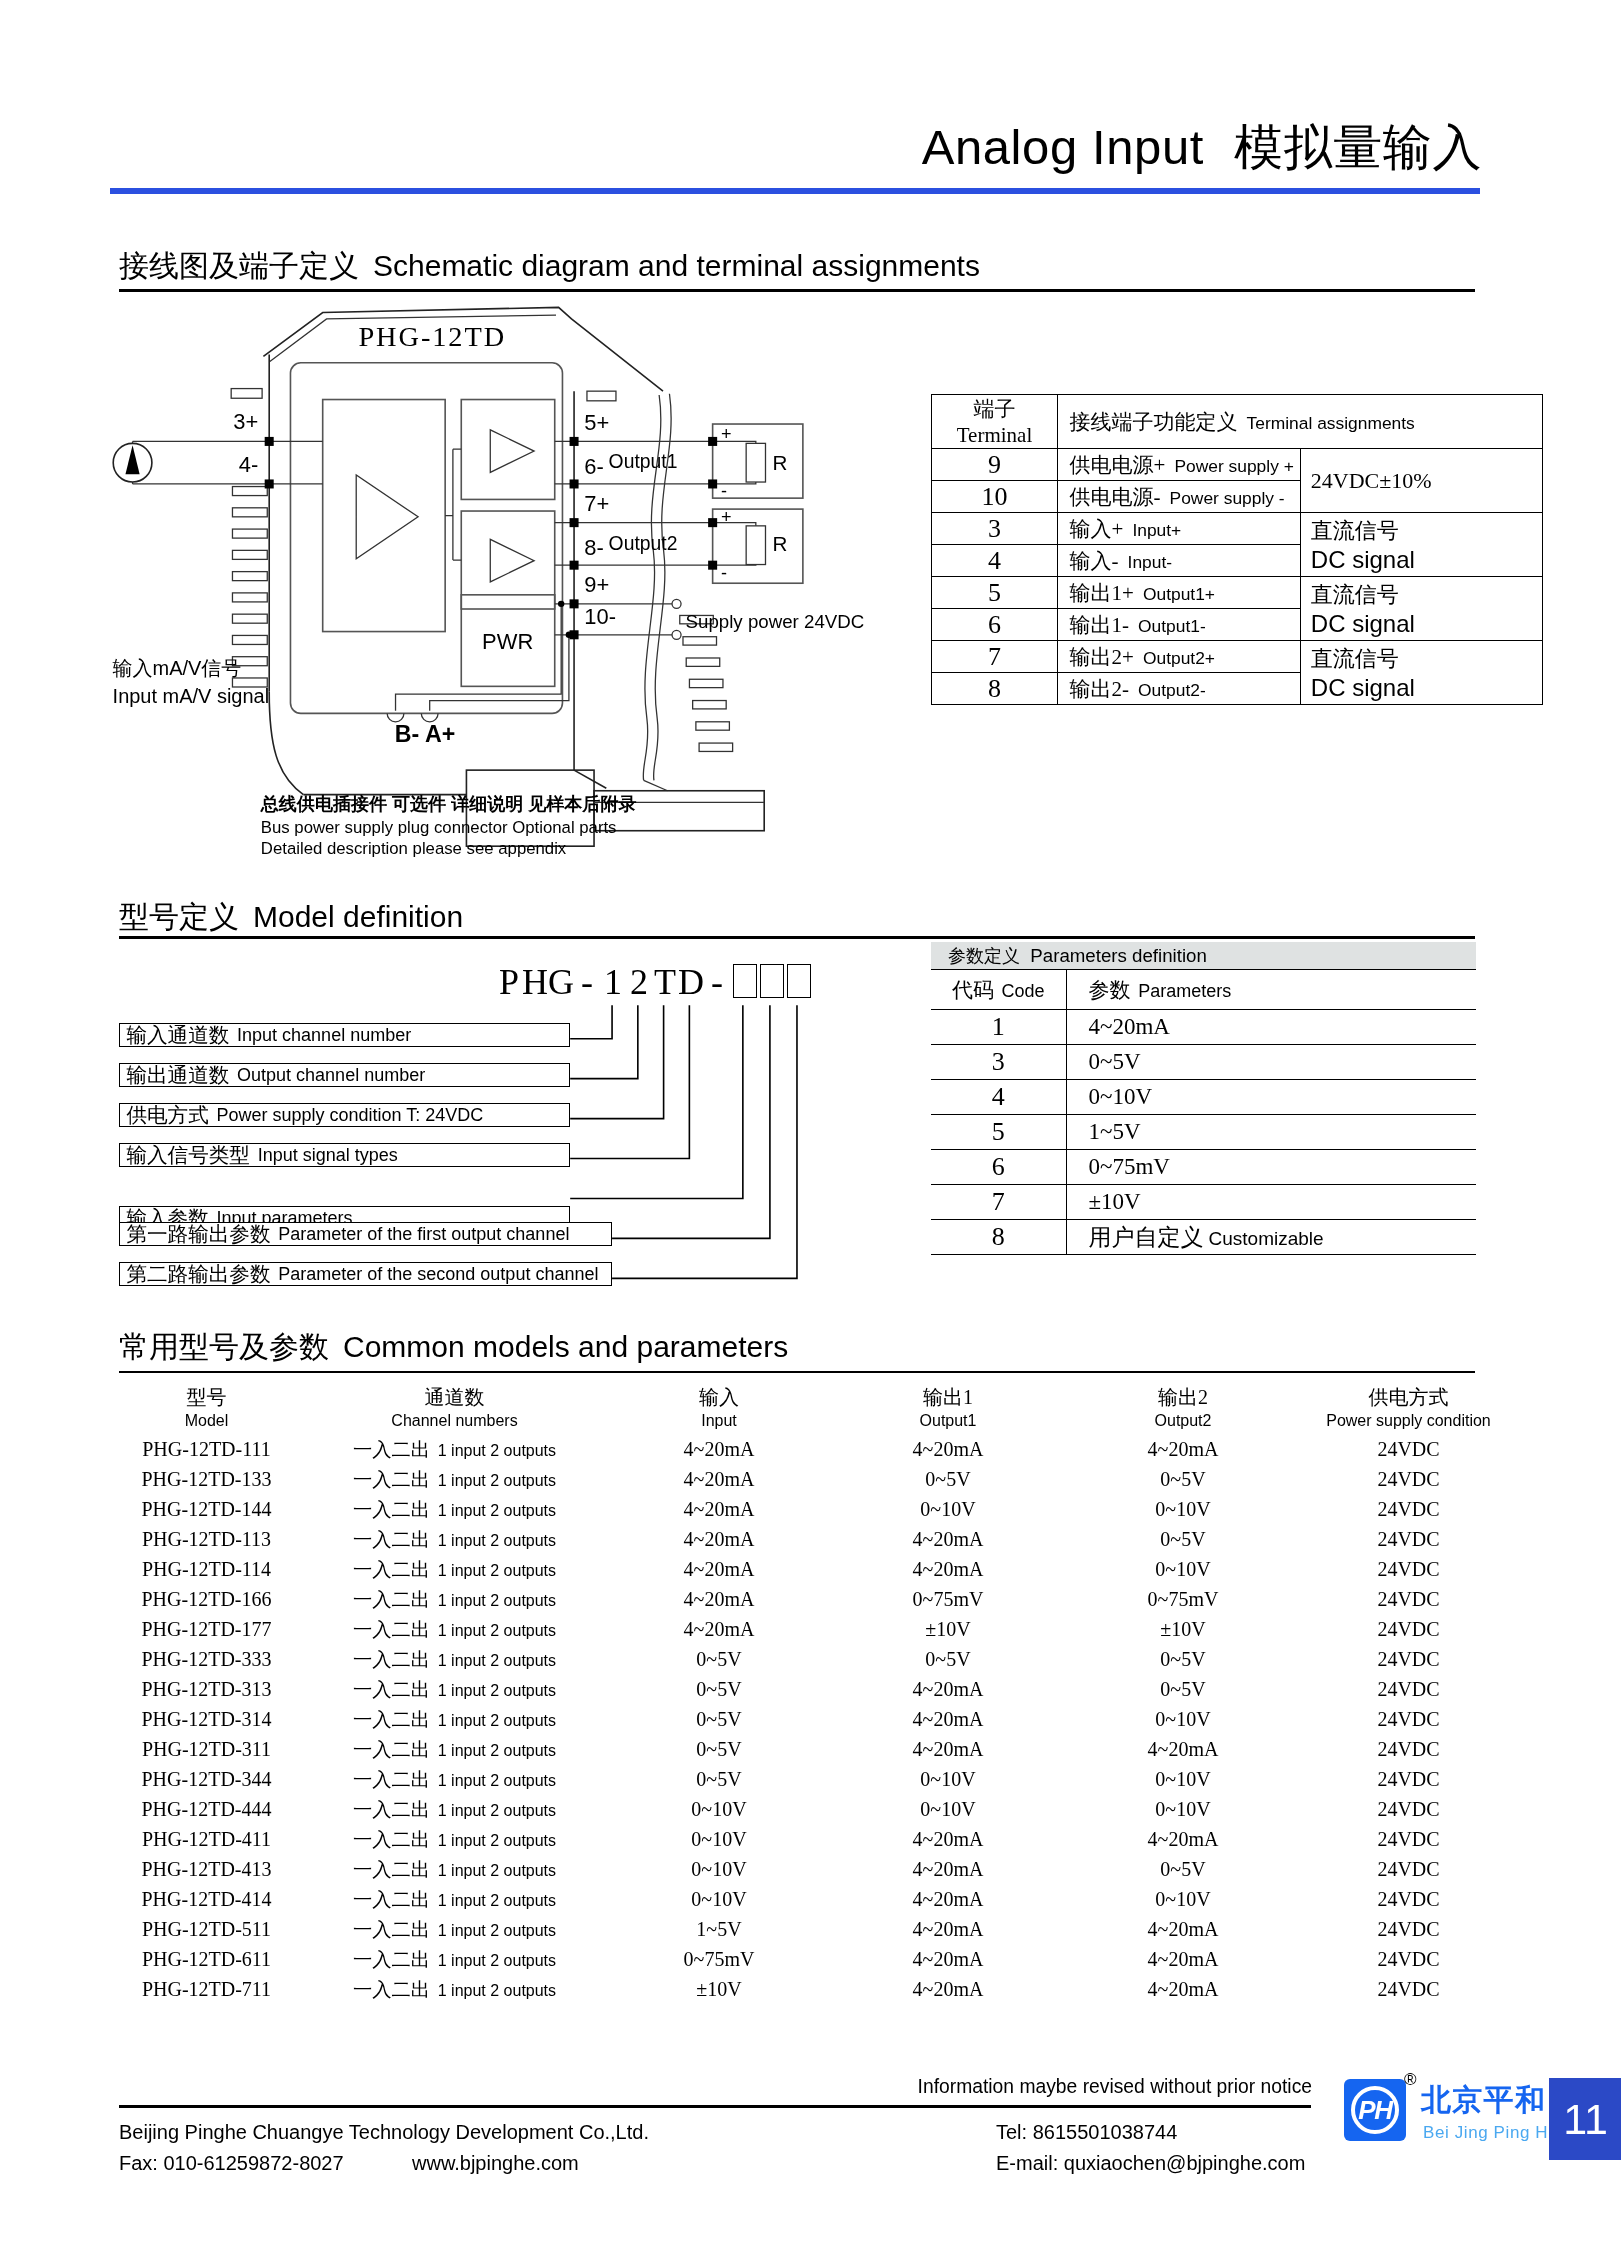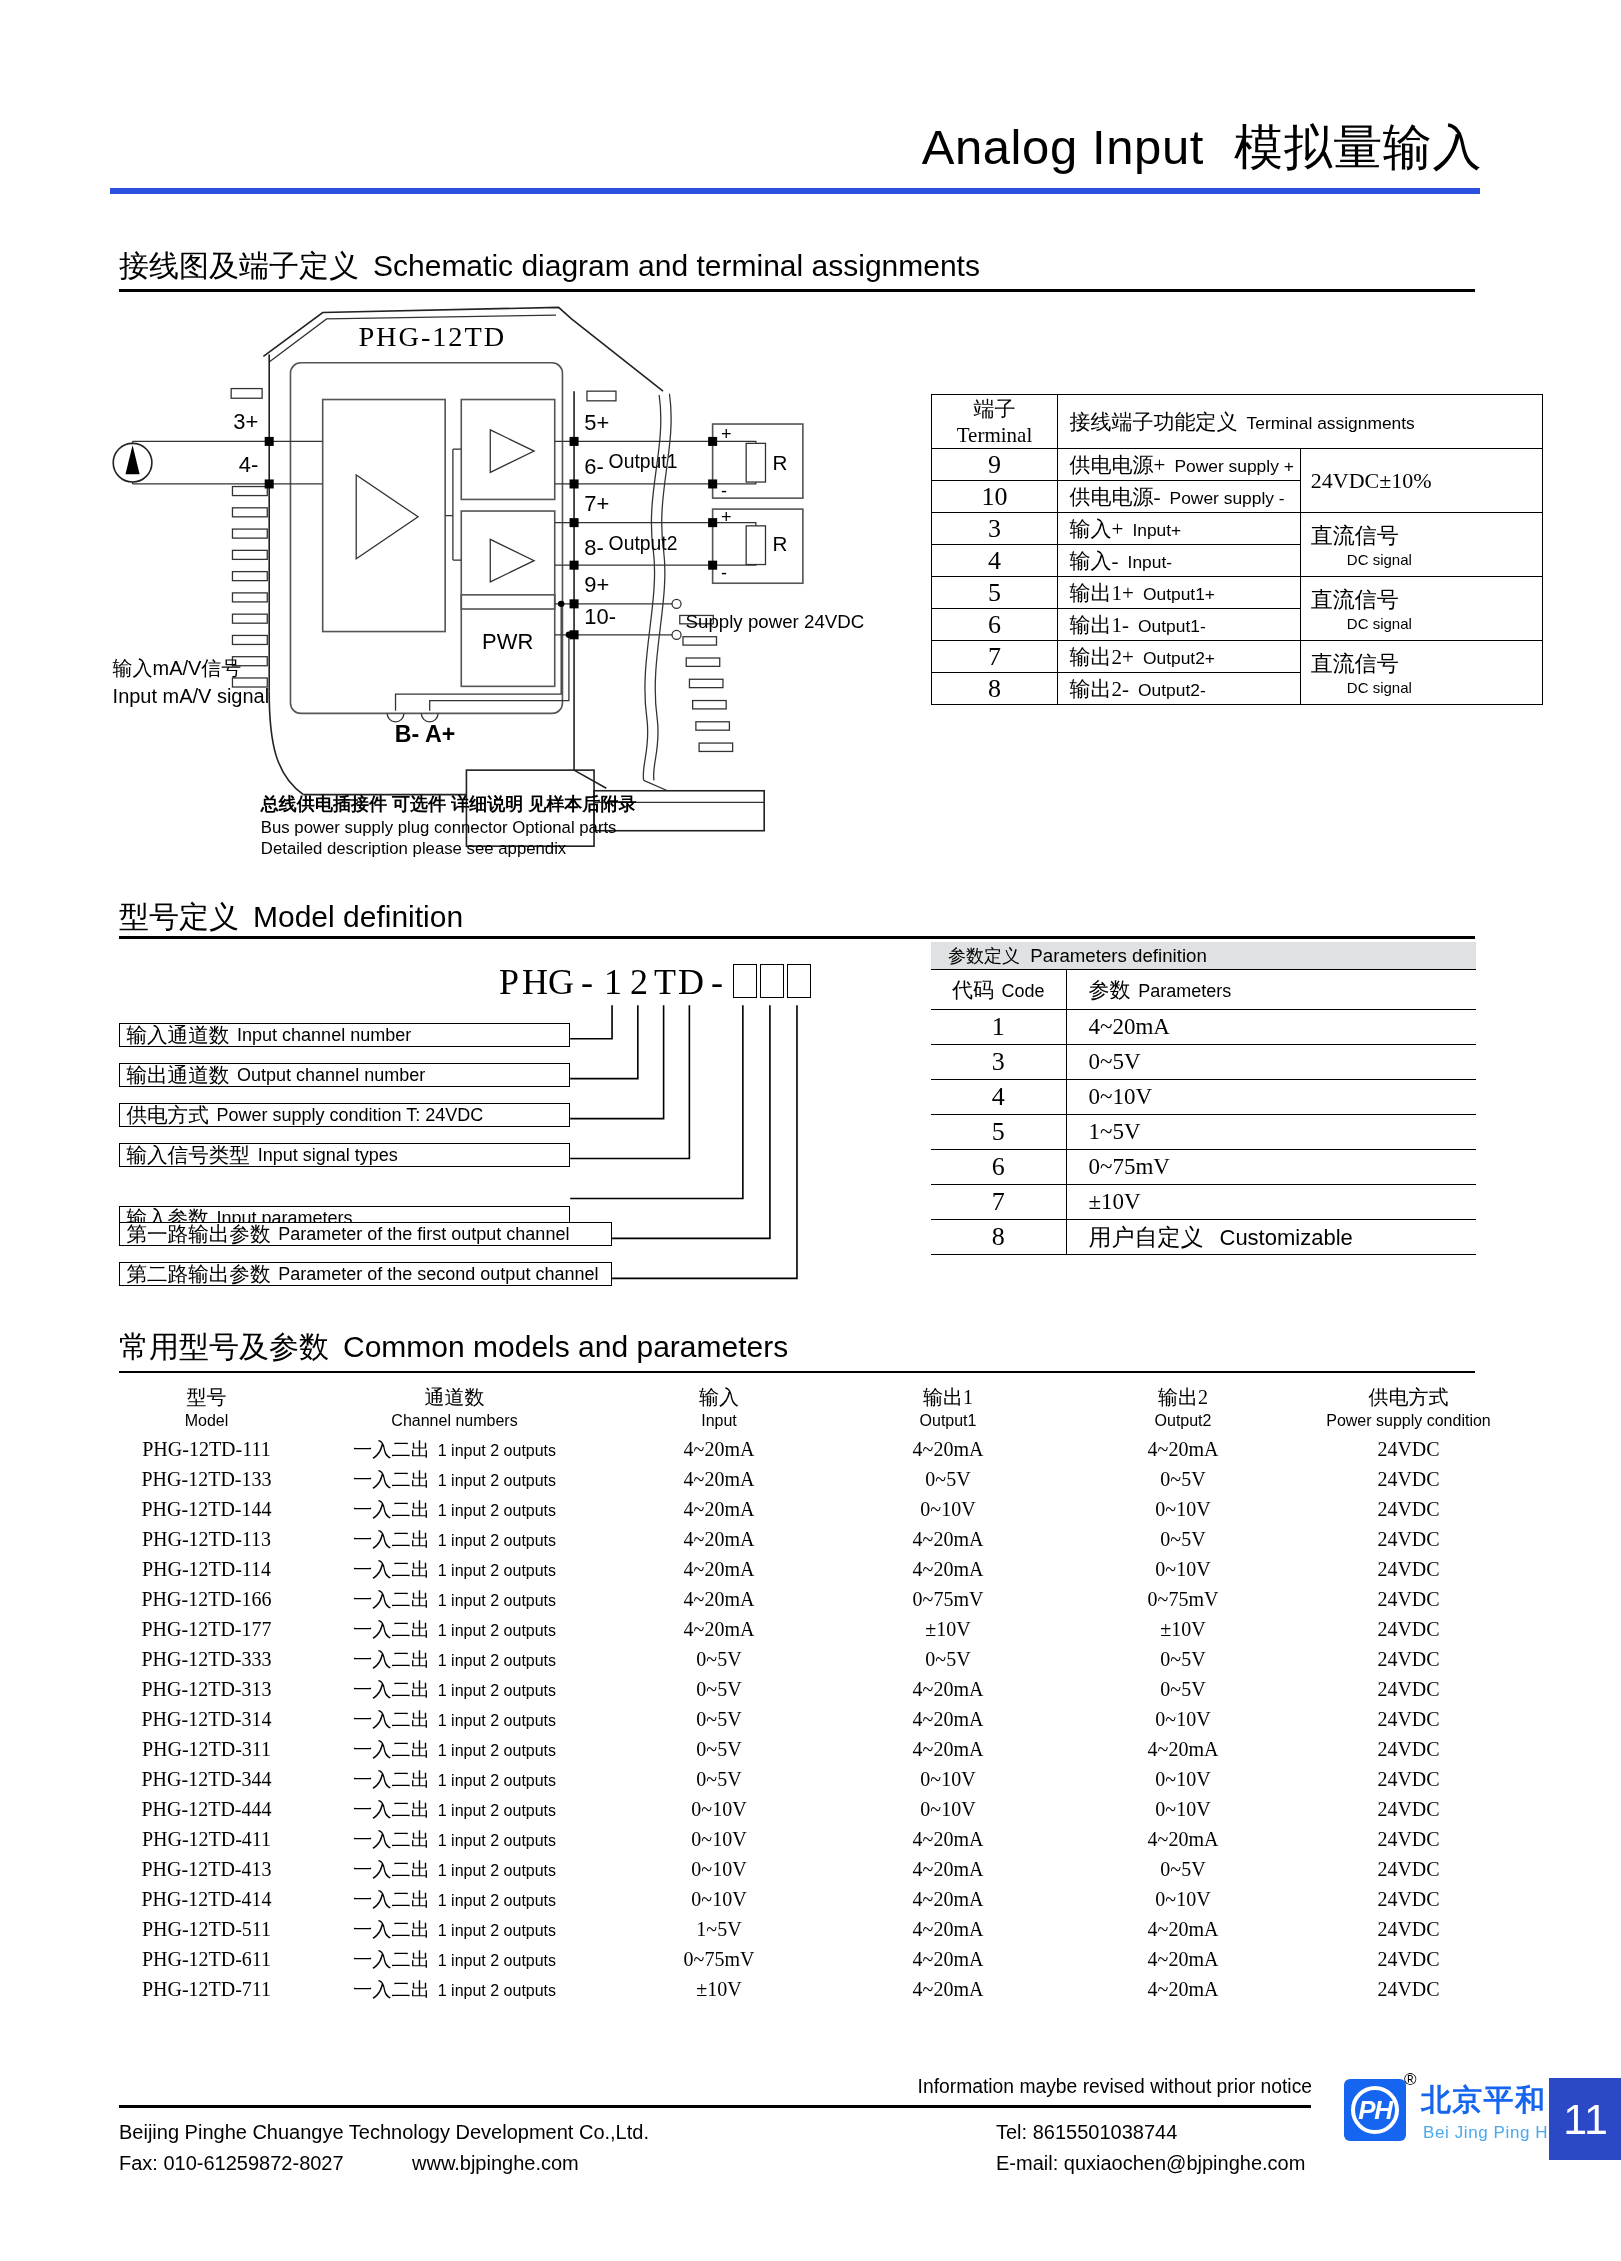--- a/index.html
+++ b/index.html
@@ -33,21 +33,21 @@
   
   .tterm { left:931px; top:394px; width:612px; border-collapse:collapse; table-layout:fixed; }
   .tterm th, .tterm td { border:1.3px solid #000; border-top:1.9px solid #000; border-bottom:1.9px solid #000; height:32px; padding:0 5.2px; }
   .tterm th { height:31px; font-weight:normal; }
   .tterm .c1 { width:126px; text-align:center; }
   .tterm .c3 { width:153px; text-align:left; padding-left:10.3px; }
   .tterm .zh { font-family:"Liberation Serif", serif; font-size:21px; }
   .tterm .en { font-size:17.4px; margin-left:9px; }
   .tterm .num { font-family:"Liberation Serif", serif; font-size:26px; }
   .tterm .note1 { font-family:"Liberation Serif", serif; font-size:22px; }
-  .tterm .note2 { font-size:15px;margin-left:36px; }
+  .tterm .note2 { font-size:24px; }
   .tterm td.fn { text-align:left; padding-left:11.6px; }
 
   
   .mstring { left:496px; top:961px; white-space:nowrap; }
   .mchar { display:inline-block; width:26px; text-align:center; font-family:"Liberation Serif", serif; font-size:36px; }
   .msq { display:inline-block; width:24.5px; height:34px; border:1.9px solid #000; margin-left:2.6px; vertical-align:-3.9px; }
   .md-box { position:absolute; left:119px; height:24px; border:1.9px solid #000;
             display:flex; align-items:center; padding-left:6.4px; white-space:nowrap; background:#fff; }
   .md-zh { font-family:"Liberation Serif", serif; font-size:20.6px; }
   .md-en { font-size:18px; margin-left:7.7px; }
@@ -61,21 +61,21 @@
   .pt-bar .en { font-size:18.7px; margin-left:10.3px; }
   .ptable { width:545px; border-collapse:collapse; table-layout:fixed; }
   .ptable th { height:40px; border-top:1.9px solid #000; border-bottom:1.9px solid #000; font-weight:normal; }
   .ptable td { height:35px; border-bottom:1.9px solid #000; }
   .ptable .c1 { width:135px; text-align:center; border-right:1.3px solid #000; }
   .ptable .c2 { text-align:left; padding-left:22px; }
   .ptable .hzh { font-family:"Liberation Serif", serif; font-size:21px; }
   .ptable .hen { font-size:18px; margin-left:7.7px; }
   .ptable .code { font-family:"Liberation Serif", serif; font-size:26px; }
   .ptable .pt-zh { font-family:"Liberation Serif", serif; font-size:23px; }
-  .ptable .pt-en { font-size:22px; margin-left:16px; }
+  .ptable .pt-en { font-size:19px; margin-left:5px; }
 
   
   .mtable { left:110px; top:1380px; width:1405px; border-collapse:collapse; table-layout:fixed; }
   .mtable th { height:54px; font-weight:normal; vertical-align:middle; }
   .mtable td { height:30px; text-align:center; vertical-align:middle; white-space:nowrap; }
   .mtable .hzh { font-family:"Liberation Serif", serif; font-size:20px; display:block; }
   .mtable .hen { font-size:16px; display:block; margin-top:1.3px; }
   .mtable .mt-model { font-family:"Liberation Serif", serif; font-size:20px; }
   .mtable .mt-ch-zh { font-family:"Liberation Serif", serif; font-size:19.3px; }
   .mtable .mt-ch-en { font-size:16px; margin-left:7.7px; }

